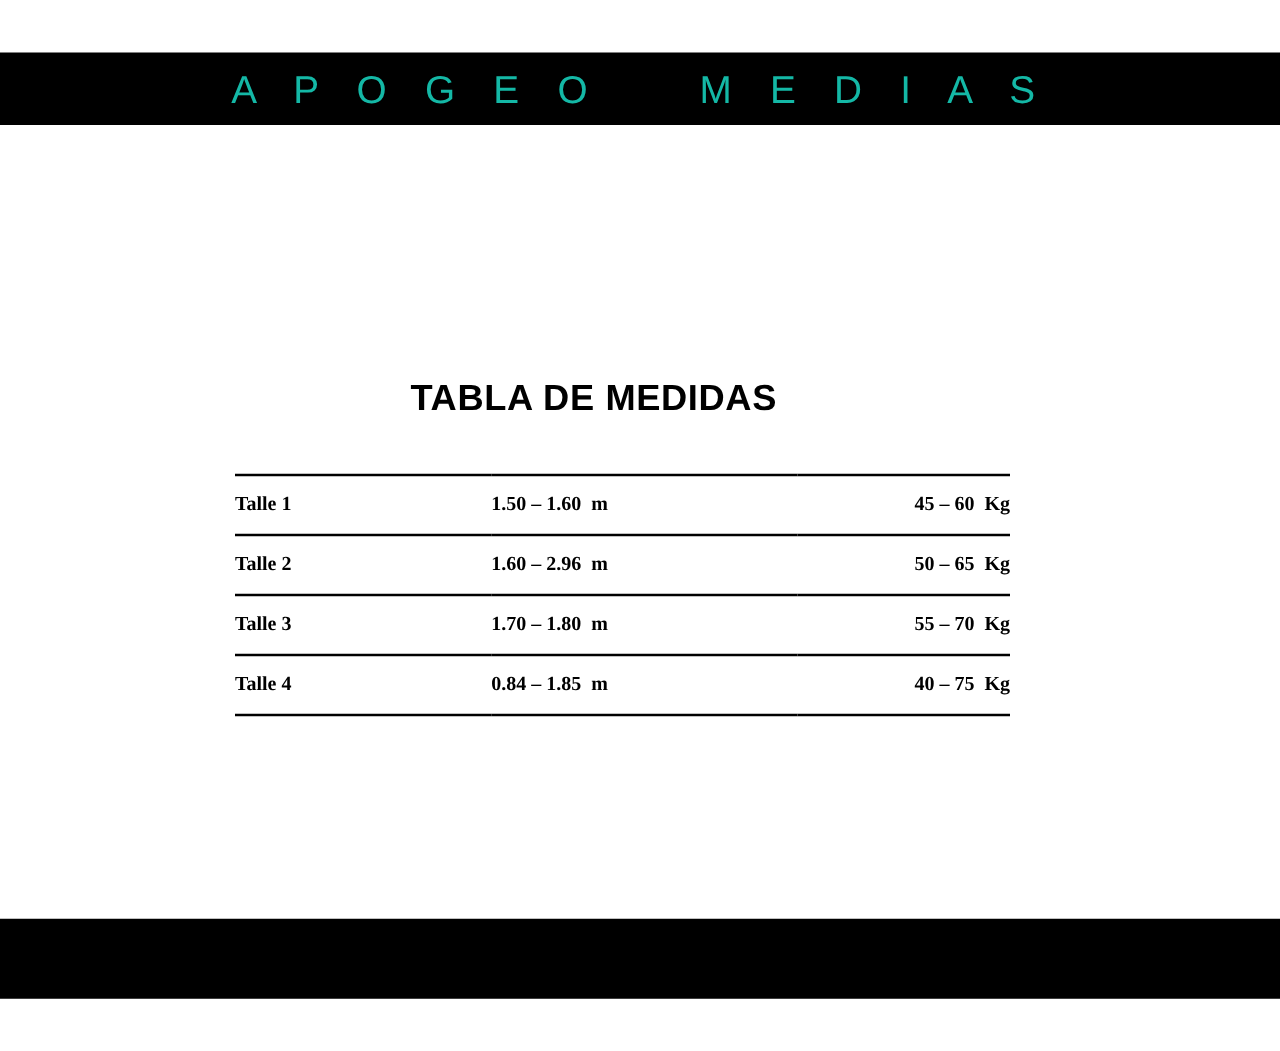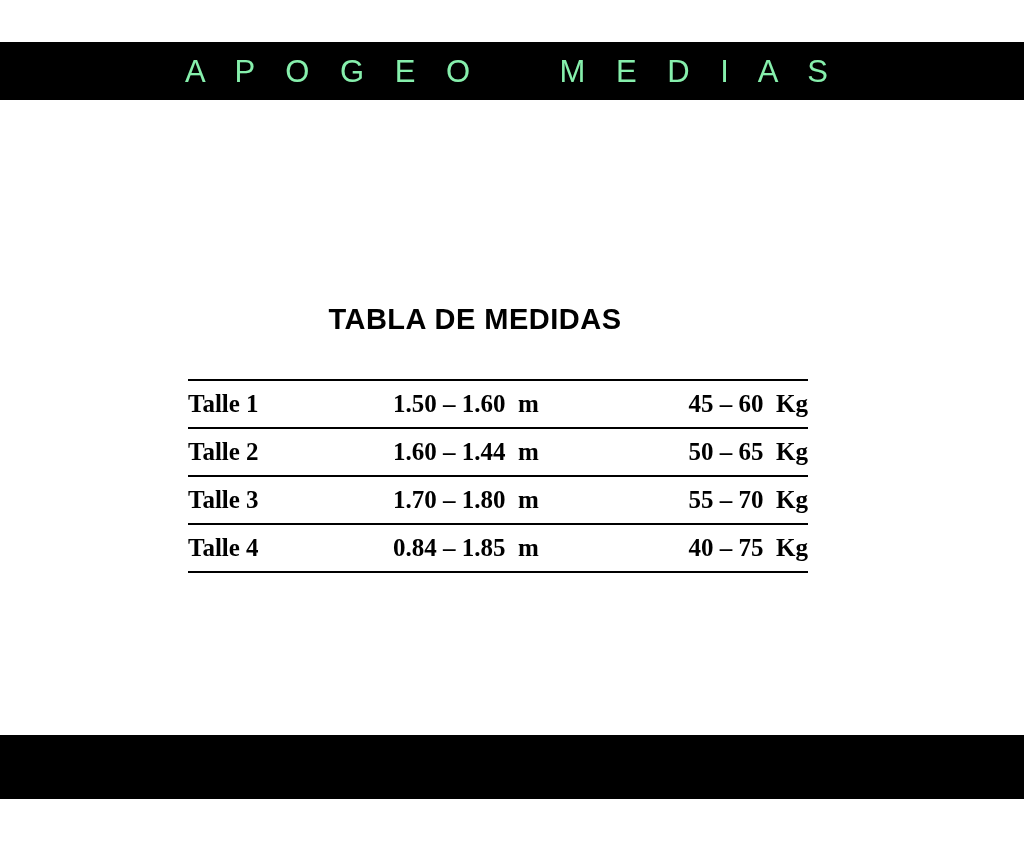--- a/index.html
+++ b/index.html
@@ -27,21 +27,21 @@
     left: 0;
     top: 42px;
     width: 1024px;
     height: 58px;
     background: #000000;
     display: flex;
     align-items: center;
     justify-content: center;
   }
   .brand-title {
-    color: #86efac;
+    color: #14b8a6;
     font-family: "Liberation Sans", sans-serif;
     font-size: 31px;
     font-weight: 400;
     letter-spacing: 11px;
     white-space: pre;
     text-align: center;
     line-height: 1;
   }
 
   
@@ -86,21 +86,21 @@
     border-collapse: collapse;
     font-family: "Liberation Serif", serif;
     color: #000000;
   }
   .size-table tr {
     height: 48px;
   }
   .size-table td {
     border-top: 2px solid #000000;
     border-bottom: 2px solid #000000;
-    font-size: 25px;
+    font-size: 16px;
     font-weight: bold;
     padding: 0;
     vertical-align: middle;
     white-space: pre;
   }
   .size-table tr td { border-bottom: 1px solid #000000; }
   .size-table tr:last-child td { border-bottom: 2px solid #000000; }
   .size-table tr:first-child td { border-top: 2px solid #000000; }
 
   .col-size {
@@ -133,21 +133,21 @@
 
     <table class="size-table">
       <tbody>
         <tr>
           <td class="col-size">Talle 1</td>
           <td class="col-height">1.50 – 1.60  m</td>
           <td class="col-weight">45 – 60  Kg</td>
         </tr>
         <tr>
           <td class="col-size">Talle 2</td>
-          <td class="col-height">1.60 – 1.44  m</td>
+          <td class="col-height">1.60 – 2.96  m</td>
           <td class="col-weight">50 – 65  Kg</td>
         </tr>
         <tr>
           <td class="col-size">Talle 3</td>
           <td class="col-height">1.70 – 1.80  m</td>
           <td class="col-weight">55 – 70  Kg</td>
         </tr>
         <tr>
           <td class="col-size">Talle 4</td>
           <td class="col-height">0.84 – 1.85  m</td>

